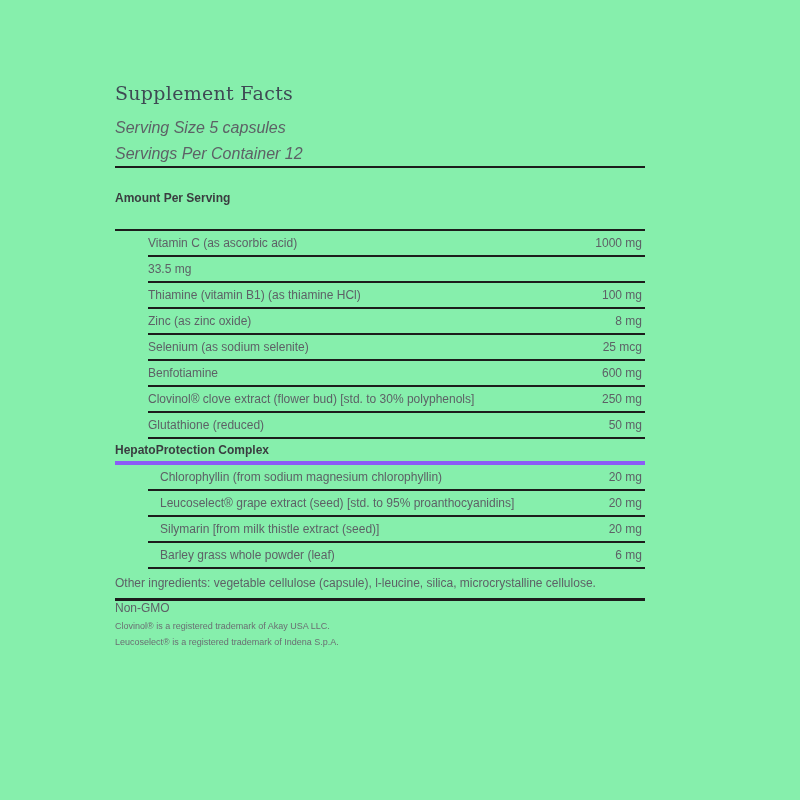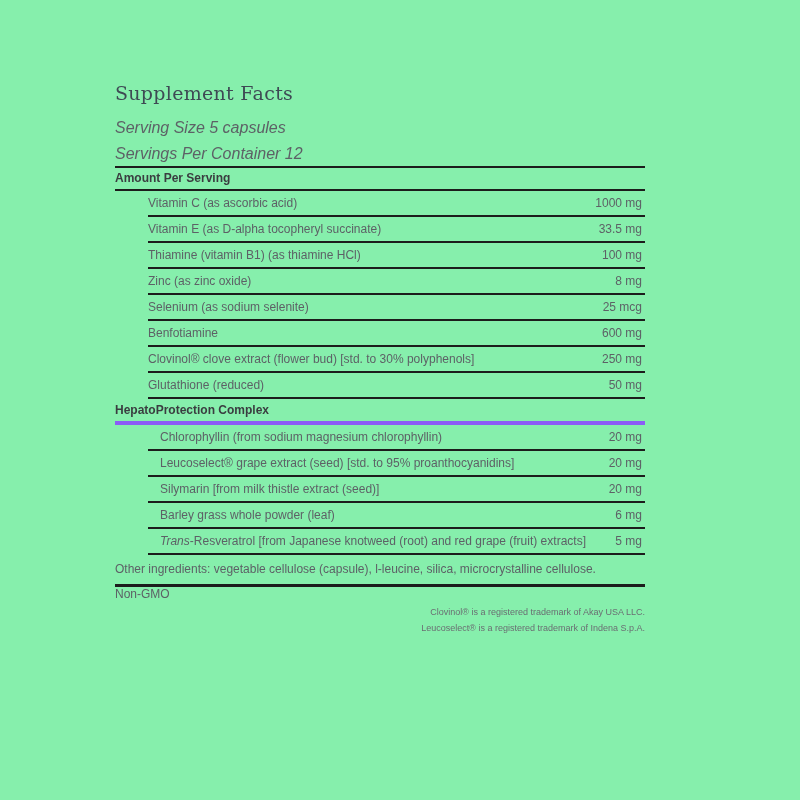--- a/index.html
+++ b/index.html
@@ -35,21 +35,21 @@
     line-height: 13px;
     color: #5d6166;
     font-style: italic;
   }
   .meta-1 { margin-top: 16px; }
   .meta-2 { margin-top: 13px; }
   .amount-header {
     margin-top: 6px;
     border-top: 2px solid #1c1c1c;
     border-bottom: 2px solid #1c1c1c;
-    padding: 4px 0;
+    padding: 24px 0;
     font-size: 12px;
     line-height: 13px;
     font-weight: bold;
     color: #3a3d40;
   }
   .row {
     display: flex;
     justify-content: space-between;
     align-items: center;
     height: 24px;
@@ -84,42 +84,40 @@
   .nongmo {
     font-size: 12px;
     line-height: 14px;
     color: #5d6166;
   }
   .tm {
     margin-top: 6px;
     font-size: 9px;
     line-height: 10px;
     color: #6a6e72;
-    text-align: right;
   }
 </style>
 </head>
 <body>
 
 <div class="page">
   <div class="label">
 
     <h1 class="title">Supplement Facts</h1>
 
     <div class="meta meta-1">Serving Size 5 capsules</div>
     <div class="meta meta-2">Servings Per Container 12</div>
 
     <div class="amount-header">Amount Per Serving</div>
 
     <div class="row">
       <span class="ing"><em></em><span>Vitamin C (as ascorbic acid)</span></span>
       <span class="amt">1000 mg</span>
     </div>
     <div class="row">
-      <span class="ing"><em></em><span>Vitamin E (as D-alpha tocopheryl succinate)</span></span>
       <span class="amt">33.5 mg</span>
     </div>
     <div class="row">
       <span class="ing"><em></em><span>Thiamine (vitamin B1) (as thiamine HCl)</span></span>
       <span class="amt">100 mg</span>
     </div>
     <div class="row">
       <span class="ing"><em></em><span>Zinc (as zinc oxide)</span></span>
       <span class="amt">8 mg</span>
     </div>
@@ -151,24 +149,20 @@
       <span class="amt">20 mg</span>
     </div>
     <div class="row indent">
       <span class="ing"><em></em><span>Silymarin [from milk thistle extract (seed)]</span></span>
       <span class="amt">20 mg</span>
     </div>
     <div class="row indent">
       <span class="ing"><em></em><span>Barley grass whole powder (leaf)</span></span>
       <span class="amt">6 mg</span>
     </div>
-    <div class="row indent">
-      <span class="ing"><em>Trans</em><span>-Resveratrol [from Japanese knotweed (root) and red grape (fruit) extracts]</span></span>
-      <span class="amt">5 mg</span>
-    </div>
 
     <div class="other">Other ingredients: vegetable cellulose (capsule), l-leucine, silica, microcrystalline cellulose.</div>
 
     <div class="nongmo">Non-GMO</div>
     <div class="tm">Clovinol® is a registered trademark of Akay USA LLC.</div>
     <div class="tm">Leucoselect® is a registered trademark of Indena S.p.A.</div>
 
   </div>
 </div>
 

